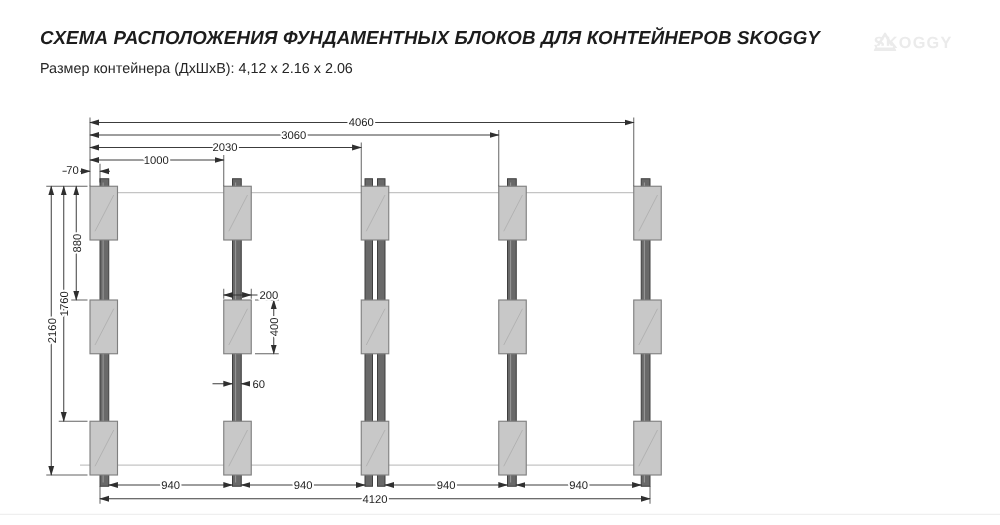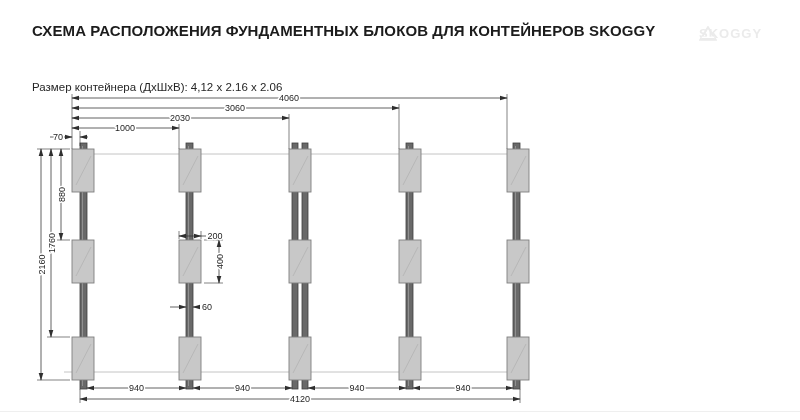--- a/index.html
+++ b/index.html
@@ -1,20 +1,20 @@
 <!DOCTYPE html>
 <html><head>
 <meta charset="utf-8">
 <style>
   html,body{margin:0;padding:0;}
   body{width:800px;height:420px;background:#ffffff;position:relative;overflow:hidden;
        font-family:"Liberation Sans",sans-serif;}
   .title{position:absolute;left:32px;top:22px;font-size:15px;font-weight:700;color:#1c1c1c;
-         letter-spacing:.1px;white-space:nowrap;}
-  .subtitle{position:absolute;left:32px;top:49px;font-size:11.5px;color:#262626;white-space:nowrap;margin-top:32px;}
+         letter-spacing:.1px;white-space:nowrap;font-style:italic;}
+  .subtitle{position:absolute;left:32px;top:49px;font-size:11.5px;color:#262626;white-space:nowrap;}
   .logo{position:absolute;left:699px;top:26px;display:flex;align-items:center;gap:6px;}
   .logo-text{font-size:13px;font-weight:700;color:#ebebeb;letter-spacing:1px;}
   .footer-line{position:absolute;left:0;top:411px;width:800px;height:1px;background:#efefef;}
   svg{position:absolute;left:0;top:0;}
   .dimline{stroke:#2f2f2f;stroke-width:.75;fill:none;}
   .extline{stroke:#2f2f2f;stroke-width:.6;fill:none;}
   .outline{stroke:#c4c4c4;stroke-width:1;fill:none;}
   .tape{fill:#696969;stroke:#3f3f3f;stroke-width:.8;}
   .tape-hl{stroke:#9a9a9a;stroke-width:.8;}
   .block{fill:#c8c8c8;stroke:#7f7f7f;stroke-width:.9;}

